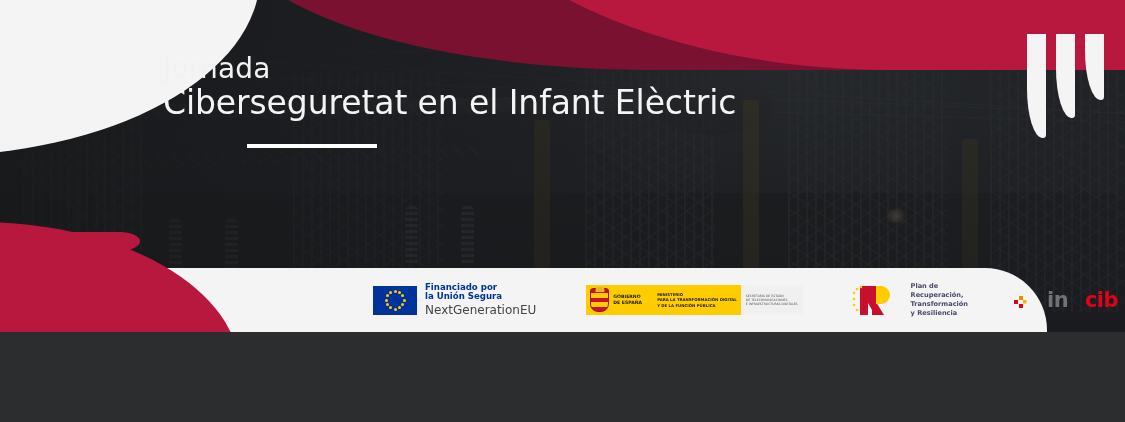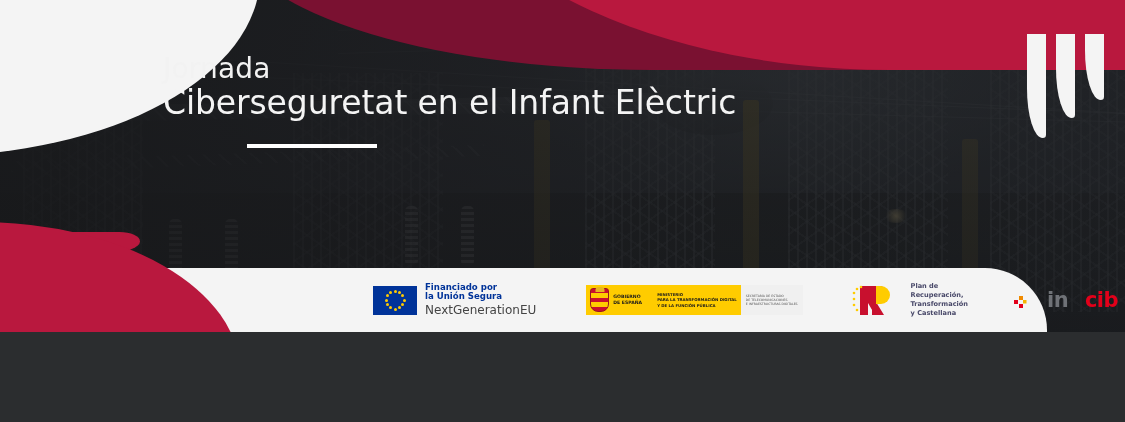--- a/index.html
+++ b/index.html
@@ -277,21 +277,21 @@
                 <circle cx="6" cy="5" r="1.3"></circle>
               <circle cx="6" cy="26" r="1.3"></circle>
                 <circle cx="10" cy="3" r="1.3"></circle>
             </g>
           </svg>
         </div>
         <div>
           <div class="prtr-t">Plan de</div>
           <div class="prtr-t">Recuperación,</div>
           <div class="prtr-t">Transformación</div>
-          <div class="prtr-t">y Castellana</div>
+          <div class="prtr-t">y Resiliencia</div>
         </div>
       </div>
 
       <div class="logo incibe">
         <div class="incibe-row">
           <span class="incibe-dots">
             <svg width="13" height="13" viewBox="0 0 13 13">
               <rect x="0" y="4" width="4" height="4" fill="#e2001a"></rect>
               <rect x="5" y="0" width="4" height="4" fill="#f08a00"></rect>
               <rect x="5" y="8" width="4" height="4" fill="#e2001a"></rect>

